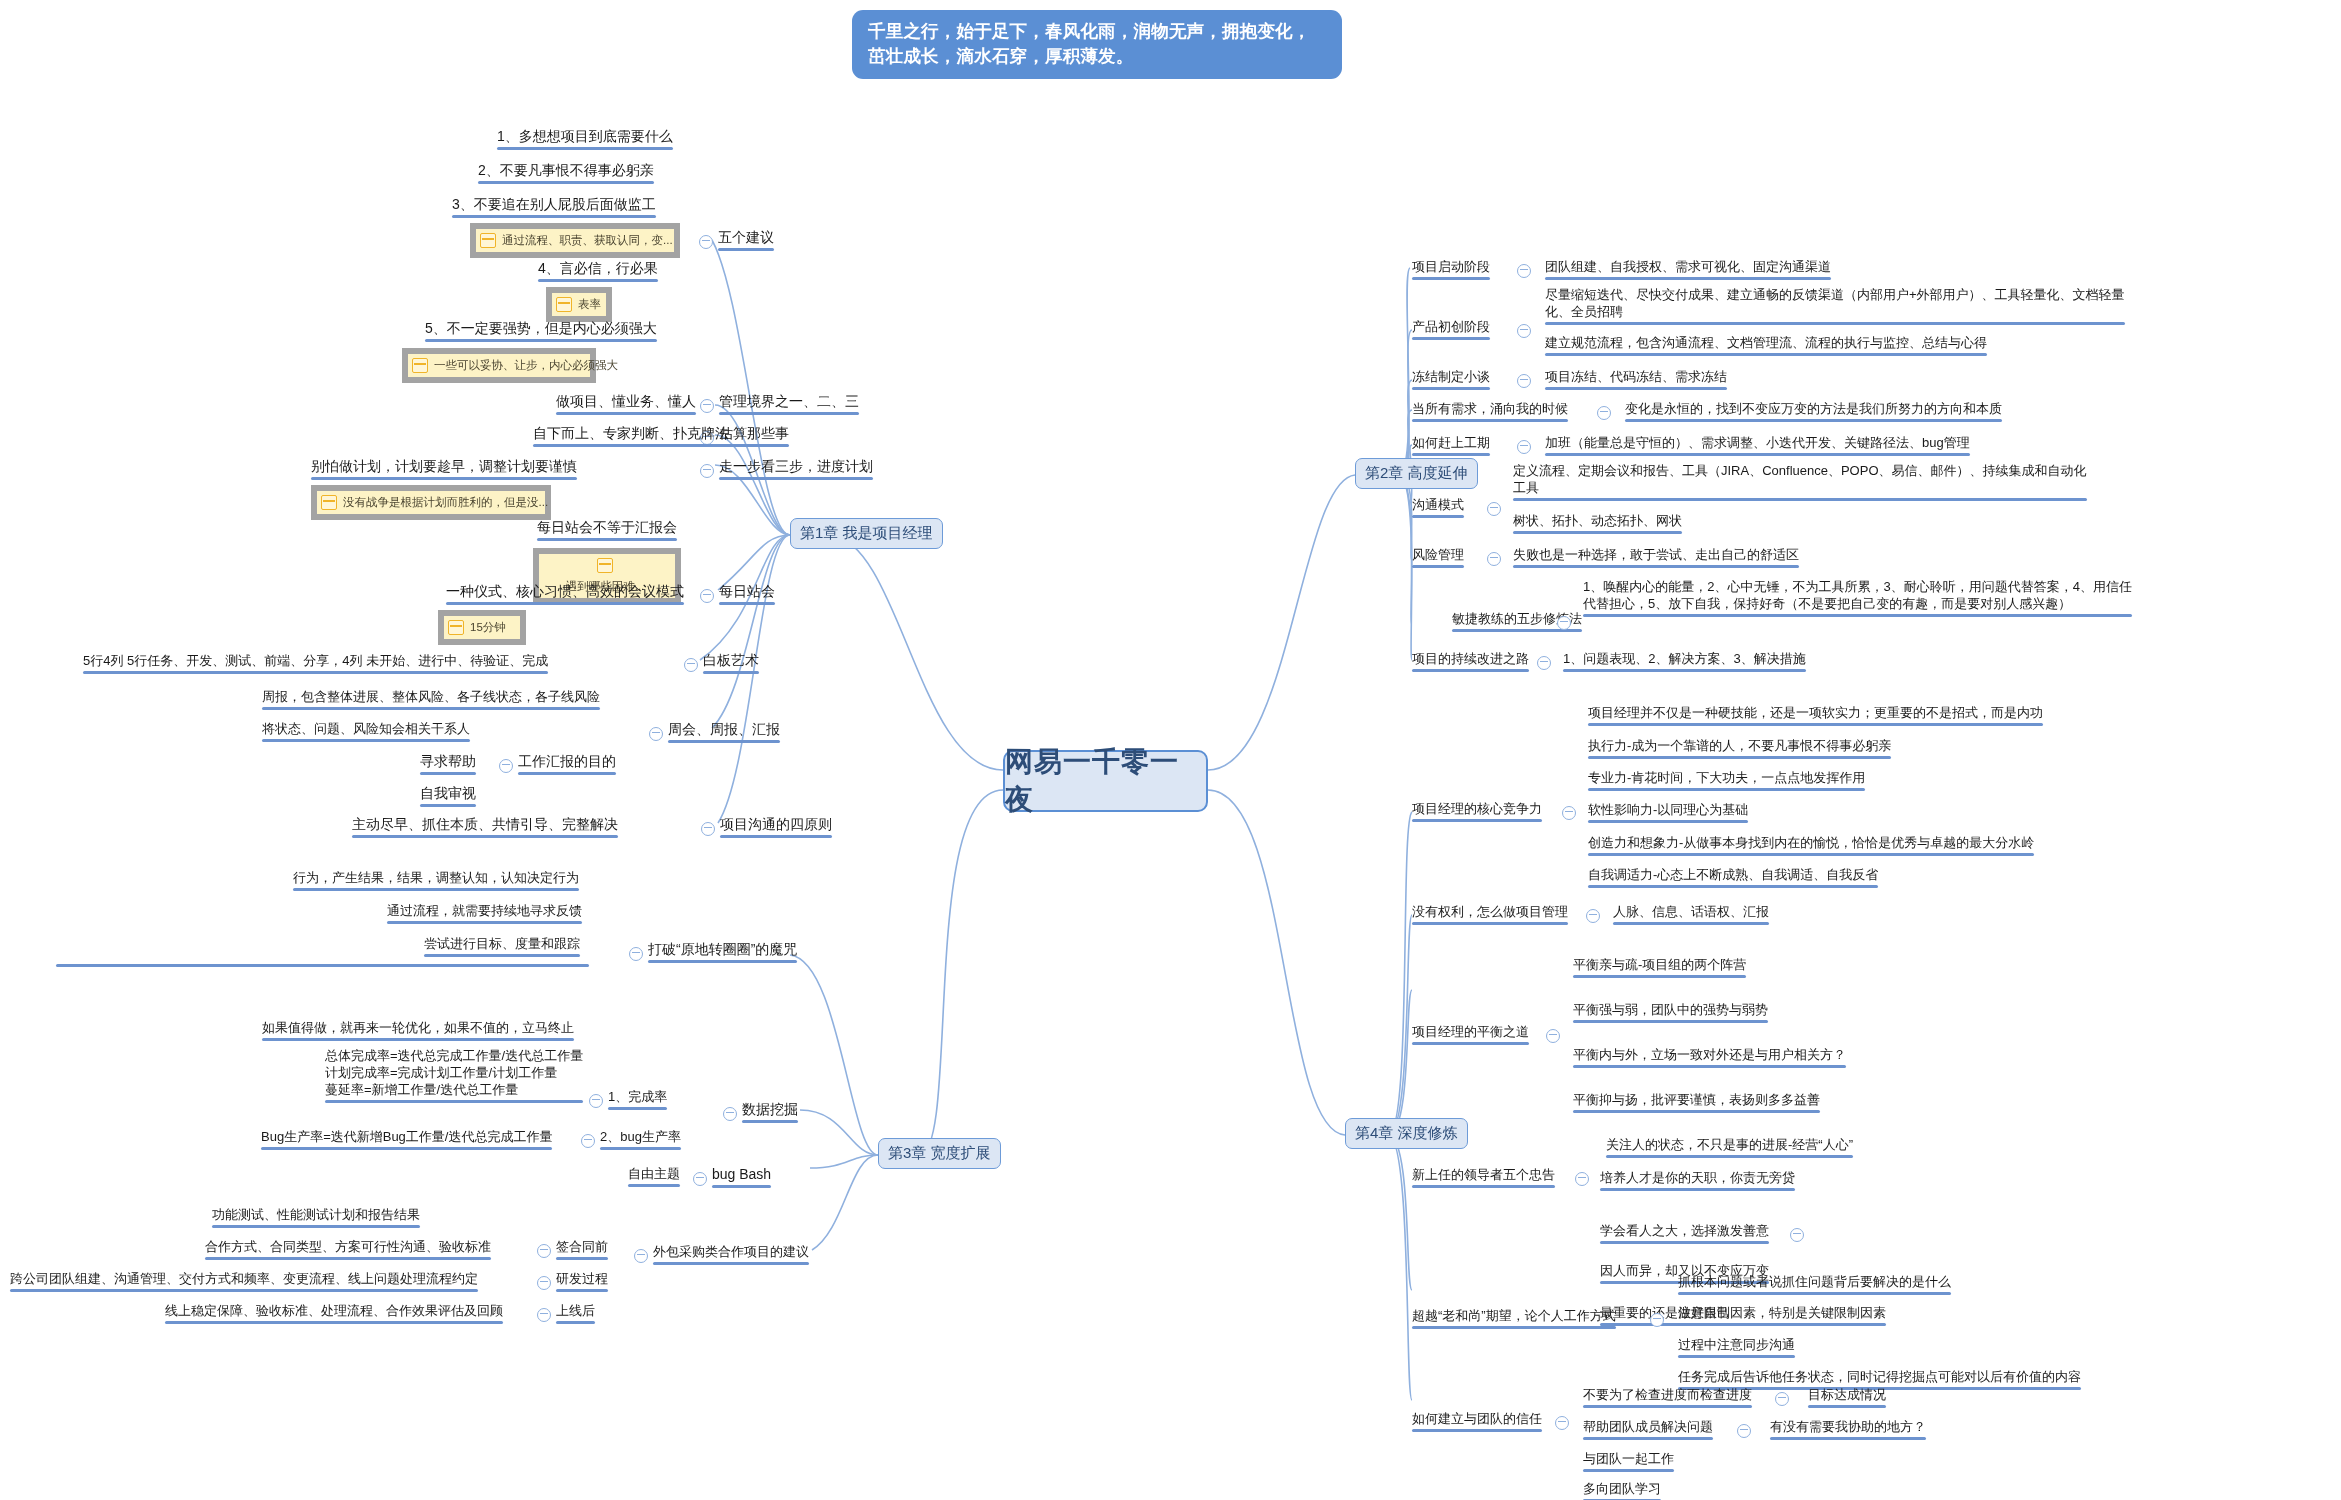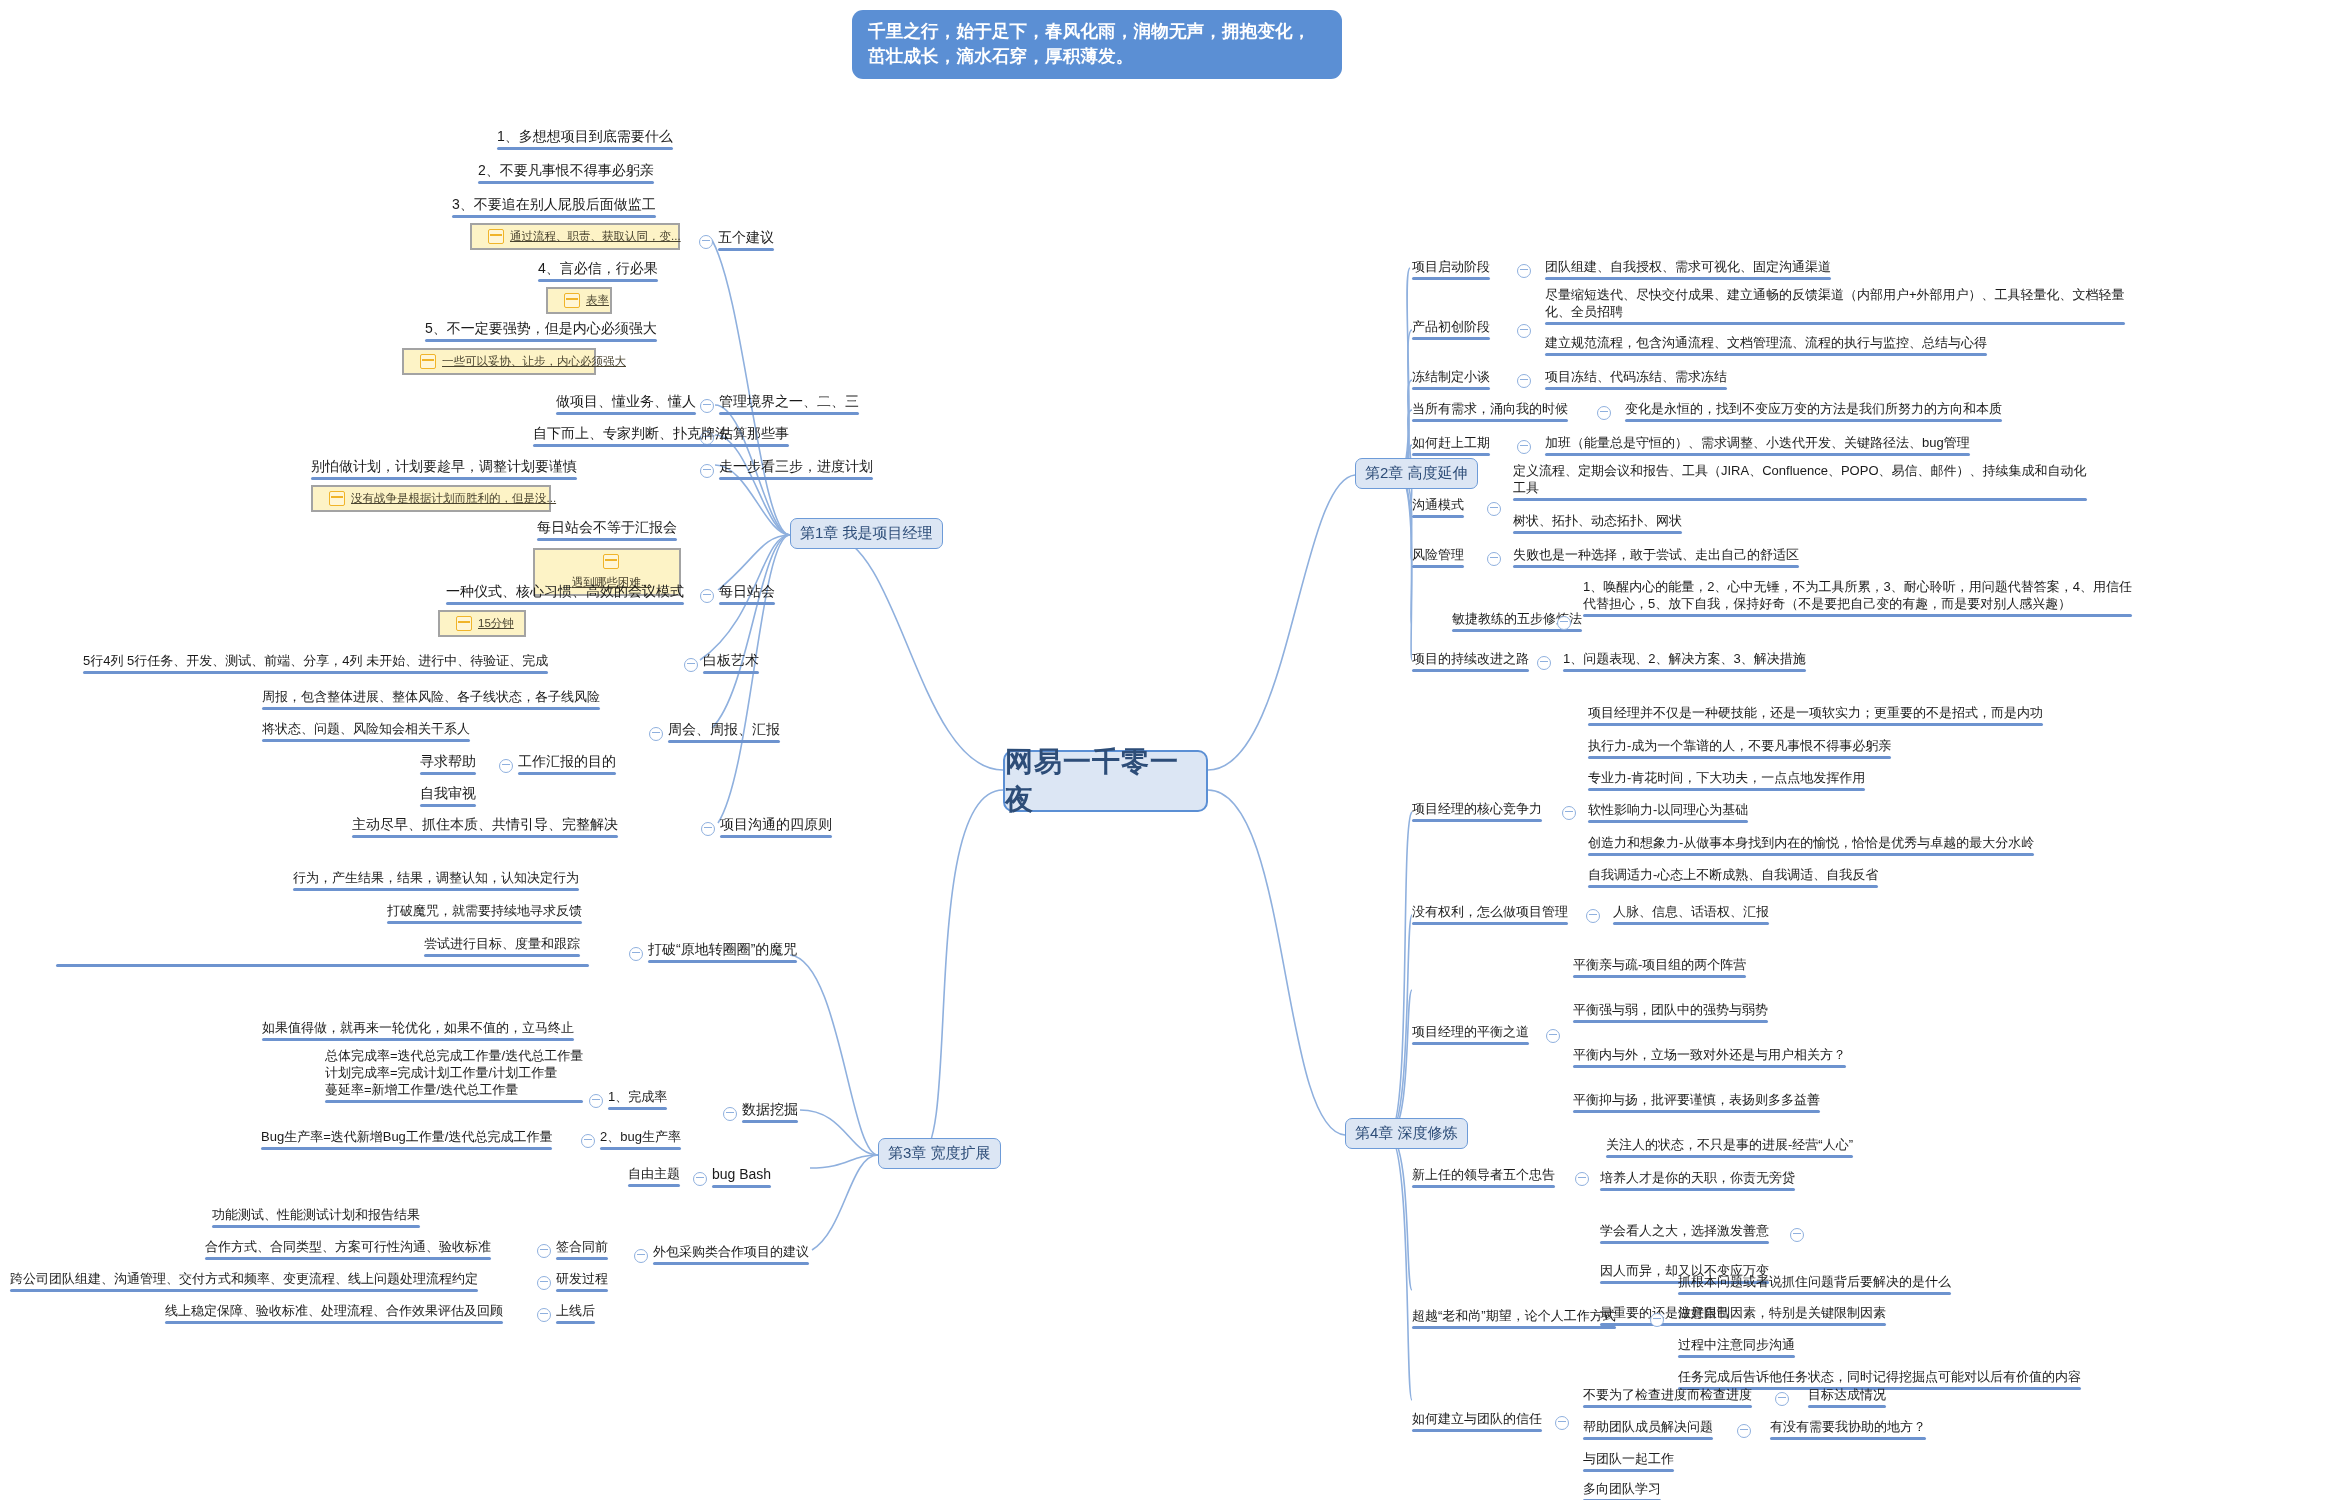--- a/index.html
+++ b/index.html
@@ -50,24 +50,24 @@
   }
   .topic.wrap{white-space:normal;}
   .topic .bar{
     display:block;height:3px;background:#6d93cf;border-radius:1.5px;margin-top:2px;
   }
   .topic.sm{font-size:13px;}
 
   
   .note{
     position:absolute;box-sizing:border-box;
-    background:#fdf3c6;border:2px solid #a3a3a3;
-    padding:4px 8px 4px 16px;
+    background:#fdf3c6;border:6px solid #a3a3a3;
+    padding:4px 8px 4px 4px;
     font-size:11.5px;color:#4a4430;white-space:nowrap;
-    display:flex;align-items:center;gap:6px;text-decoration:underline;
+    display:flex;align-items:center;gap:6px;
   }
   .note-ico{
     width:14px;height:13px;flex:0 0 auto;
     border:1.6px solid #f0b429;border-radius:2px;background:#fff6d6;
     position:relative;
   }
   .note-ico:before{
     content:"";position:absolute;left:1px;right:1px;top:4.2px;height:1.6px;background:#f0b429;
   }
 
@@ -236,21 +236,21 @@
   <div class="tog" style="left:1557px;top:616px;"></div>
   <div class="topic sm wrap" style="left:1583px;top:578px;width:560px;"><span>1、唤醒内心的能量，2、心中无锤，不为工具所累，3、耐心聆听，用问题代替答案，4、用信任代替担心，5、放下自我，保持好奇（不是要把自己变的有趣，而是要对别人感兴趣）</span><span class="bar" style="width: 548.922px;"></span></div>
 
   <div class="topic sm" style="left:1412px;top:650px;"><span>项目的持续改进之路</span><span class="bar" style="width: 117px;"></span></div>
   <div class="tog" style="left:1537px;top:656px;"></div>
   <div class="topic sm" style="left:1563px;top:650px;"><span>1、问题表现、2、解决方案、3、解决措施</span><span class="bar" style="width: 242.703px;"></span></div>
 
   <div class="topic" style="left:648px;top:940px;"><span>打破“原地转圈圈”的魔咒</span><span class="bar" style="width: 149.328px;"></span></div>
   <div class="tog" style="left:629px;top:947px;"></div>
   <div class="topic sm" style="left:293px;top:869px;"><span>行为，产生结果，结果，调整认知，认知决定行为</span><span class="bar" style="width: 286px;"></span></div>
-  <div class="topic sm" style="left:387px;top:902px;"><span>打破魔咒，就需要持续地寻求反馈</span><span class="bar" style="width: 195px;"></span></div>
+  <div class="topic sm" style="left:387px;top:902px;"><span>通过流程，就需要持续地寻求反馈</span><span class="bar" style="width: 195px;"></span></div>
   <div class="topic sm" style="left:424px;top:935px;"><span>尝试进行目标、度量和跟踪</span><span class="bar" style="width: 156px;"></span></div>
   <div class="topic sm wrap" style="left:56px;top:962px;width:545px;"><span class="bar" style="width: 533px;"></span></div>
   <div class="topic sm" style="left:262px;top:1019px;"><span>如果值得做，就再来一轮优化，如果不值的，立马终止</span><span class="bar" style="width: 312px;"></span></div>
 
   <div class="topic" style="left:742px;top:1100px;"><span>数据挖掘</span><span class="bar" style="width: 56px;"></span></div>
   <div class="tog" style="left:723px;top:1107px;"></div>
   <div class="topic sm" style="left:608px;top:1088px;"><span>1、完成率</span><span class="bar" style="width: 59.2344px;"></span></div>
   <div class="tog" style="left:589px;top:1094px;"></div>
   <div class="topic sm" style="left:325px;top:1047px;white-space:pre-line;"><span>总体完成率=迭代总完成工作量/迭代总工作量
 计划完成率=完成计划工作量/计划工作量

